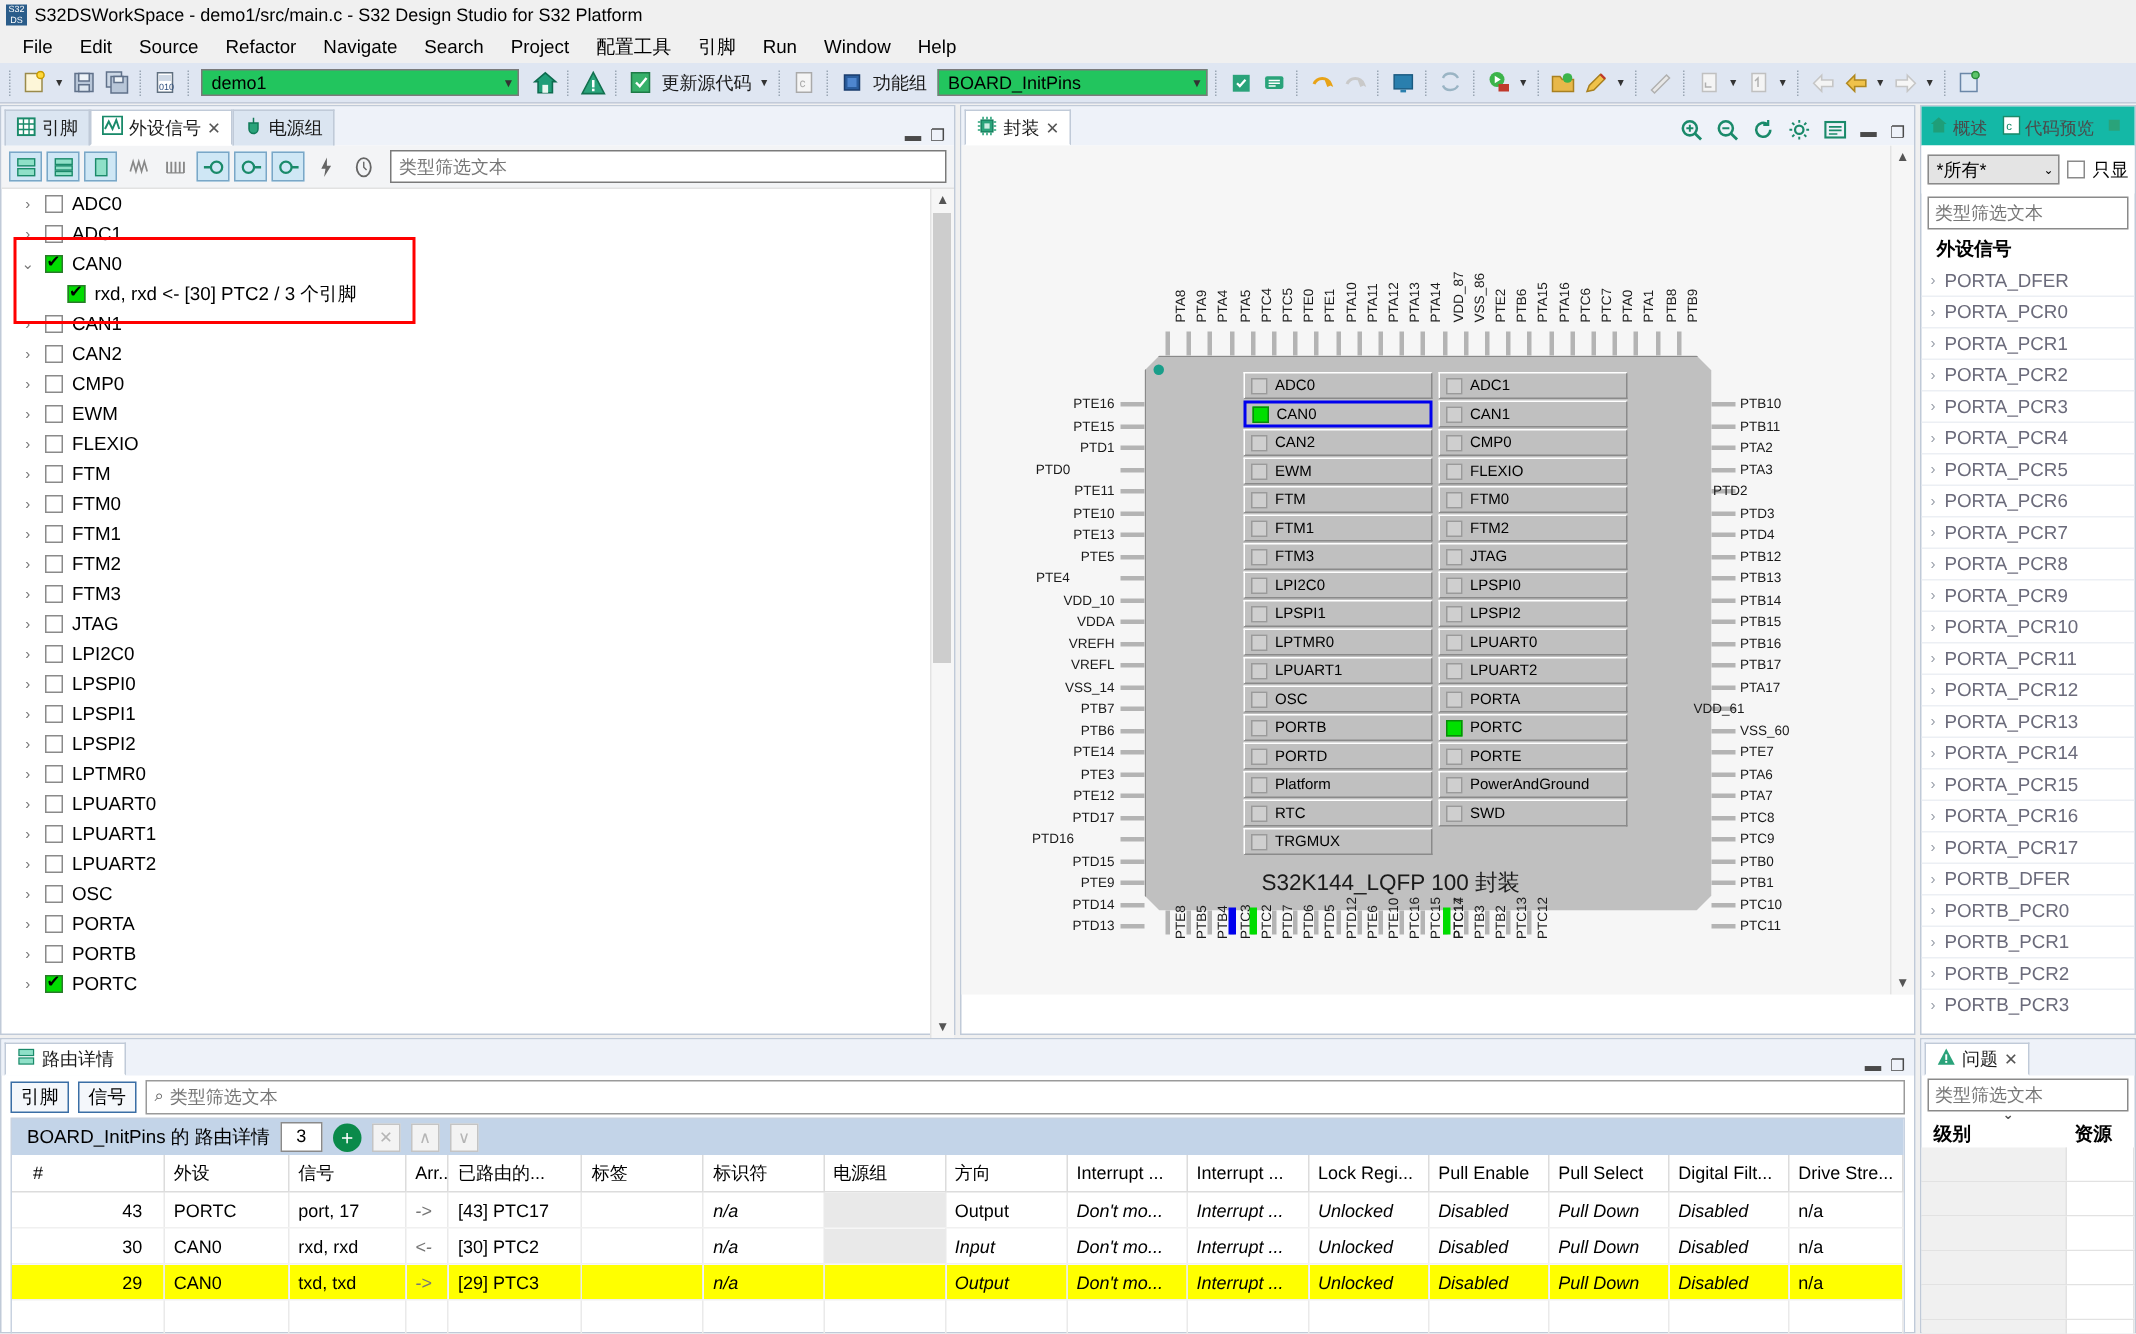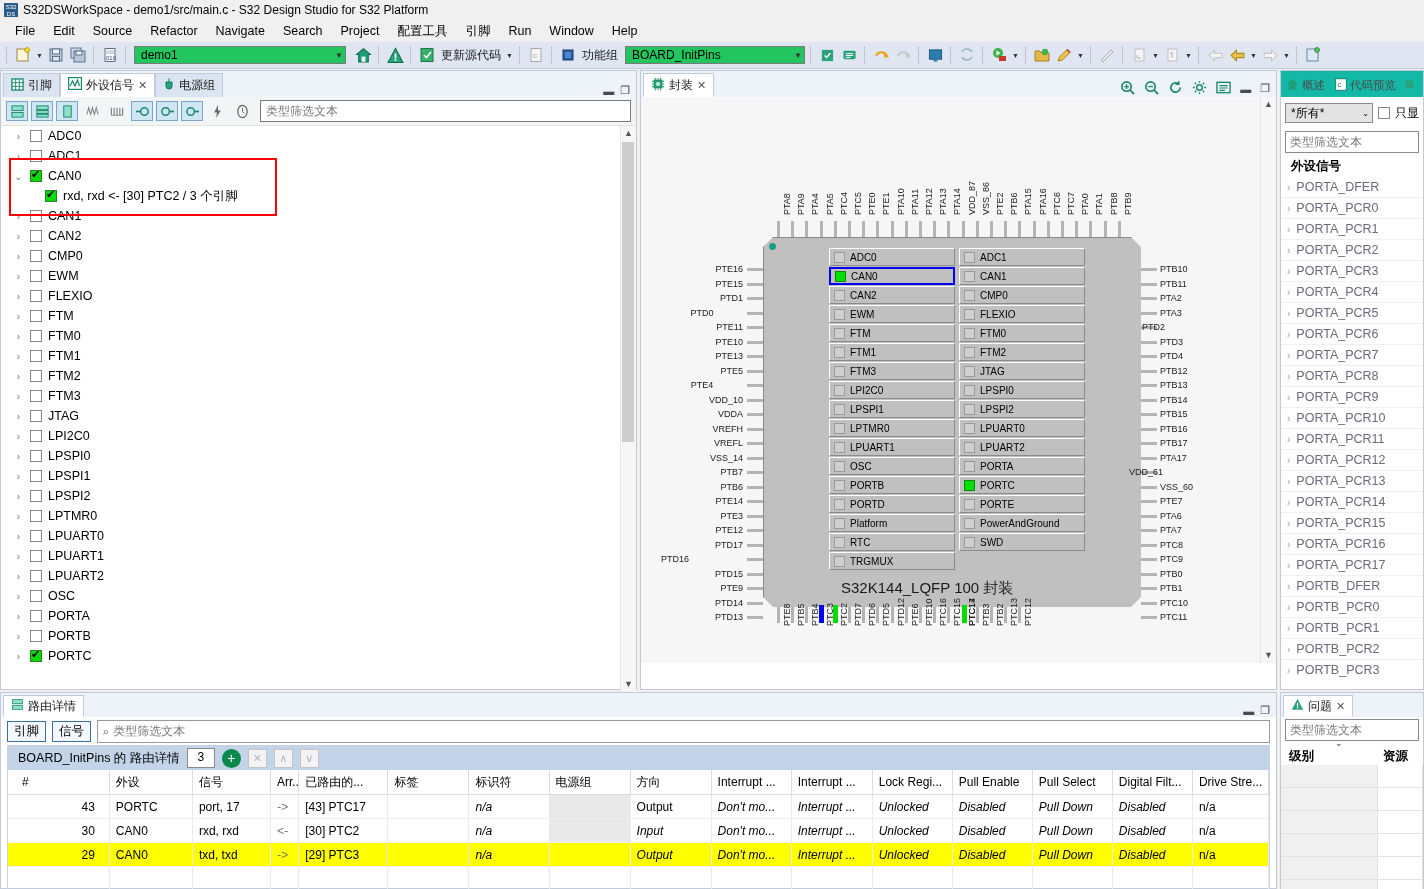--- a/index.html
+++ b/index.html
@@ -884,21 +884,21 @@
           <div class="pinlabel" style="left: 20px; top: 384.5px; width: 82px; text-align: right;">PTB6</div>
           <div class="pinline" style="left: 106px; top: 403px; width: 16px; height: 3px;"></div>
           <div class="pinlabel" style="left: 20px; top: 399px; width: 82px; text-align: right;">PTE14</div>
           <div class="pinline" style="left: 106px; top: 417.5px; width: 16px; height: 3px;"></div>
           <div class="pinlabel" style="left: 20px; top: 413.5px; width: 82px; text-align: right;">PTE3</div>
           <div class="pinline" style="left: 106px; top: 432px; width: 16px; height: 3px;"></div>
           <div class="pinlabel" style="left: 20px; top: 428px; width: 82px; text-align: right;">PTE12</div>
           <div class="pinline" style="left: 106px; top: 446.5px; width: 16px; height: 3px;"></div>
           <div class="pinlabel" style="left: 20px; top: 442.5px; width: 82px; text-align: right;">PTD17</div>
           <div class="pinline" style="left: 106px; top: 461px; width: 16px; height: 3px;"></div>
-          <div class="pinlabel" style="left: 20px; top: 457px; width: 82px; text-align: left;">PTD16</div>
+          <div class="pinlabel" style="left: 20px; top: 457px; width: 82px; text-align: center;">PTD16</div>
           <div class="pinline" style="left: 106px; top: 475.5px; width: 16px; height: 3px;"></div>
           <div class="pinlabel" style="left: 20px; top: 471.5px; width: 82px; text-align: right;">PTD15</div>
           <div class="pinline" style="left: 106px; top: 490px; width: 16px; height: 3px;"></div>
           <div class="pinlabel" style="left: 20px; top: 486px; width: 82px; text-align: right;">PTE9</div>
           <div class="pinline" style="left: 106px; top: 504.5px; width: 16px; height: 3px;"></div>
           <div class="pinlabel" style="left: 20px; top: 500.5px; width: 82px; text-align: right;">PTD14</div>
           <div class="pinline" style="left: 106px; top: 519px; width: 16px; height: 3px;"></div>
           <div class="pinlabel" style="left: 20px; top: 515px; width: 82px; text-align: right;">PTD13</div>
           <div class="pinline" style="left: 500px; top: 171px; width: 16px; height: 3px;"></div>
           <div class="pinlabel" style="left: 519px; top: 167px;">PTB10</div>

